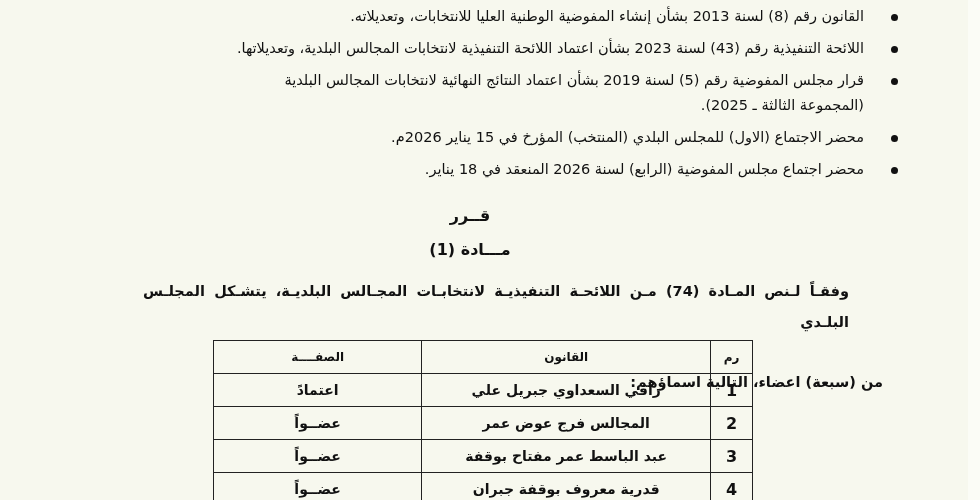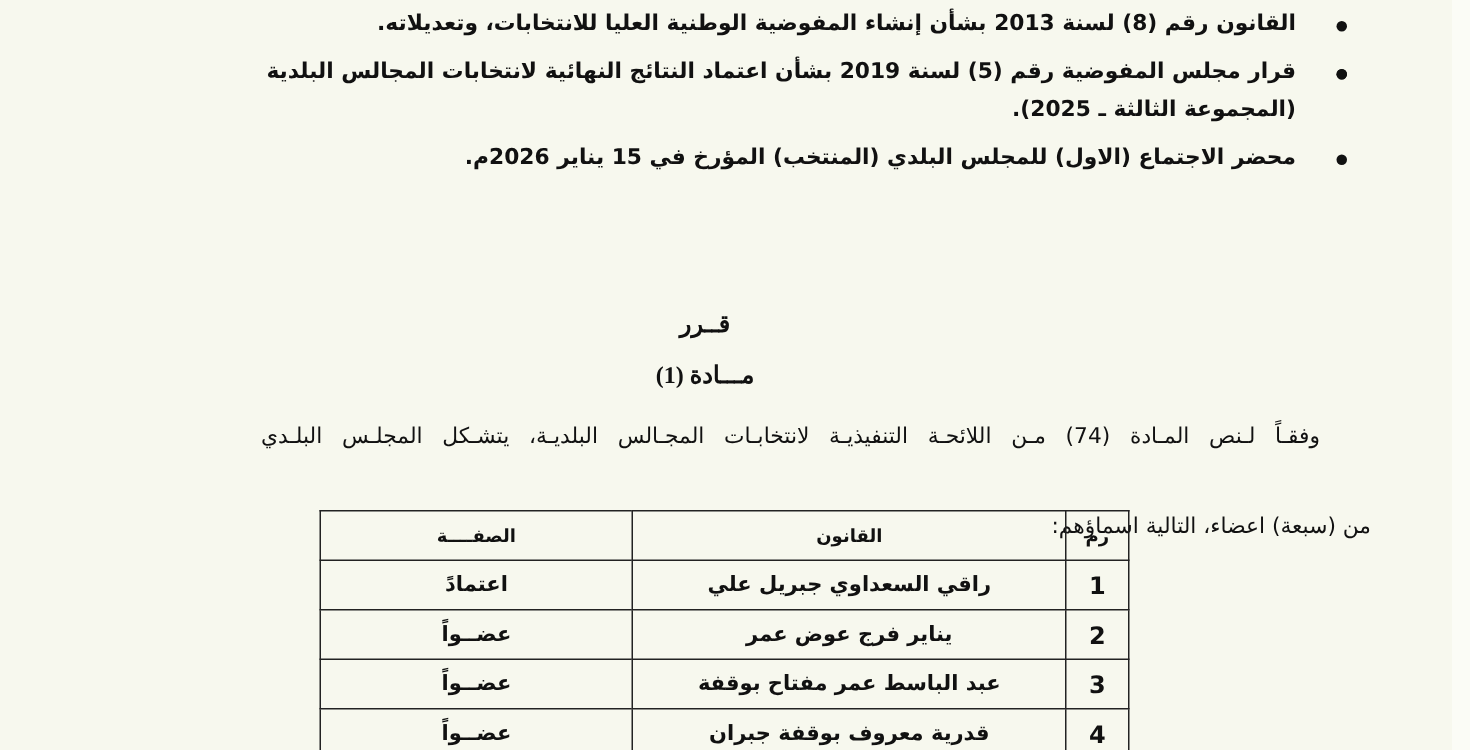--- a/index.html
+++ b/index.html
@@ -35,21 +35,21 @@
       position: absolute;
       right: 82px;
       top: 4px;
       width: 800px;
       margin: 0;
       padding: 0;
       list-style: none;
     }
     .bullet-item {
       position: relative;
-      font-weight: bold;
+      font-weight: normal;
       font-size: 14.5px;
       line-height: 25px;
       padding-right: 34px;
       margin-bottom: 7px;
       white-space: nowrap;
     }
     .bullet-item .dot {
       position: absolute;
       right: 0;
       top: 10px;
@@ -61,30 +61,29 @@
     .bullet-item .cont {
       display: block;
     }
     .heading {
       position: absolute;
       left: 0;
       width: 940px;
       text-align: center;
       font-weight: bold;
       font-size: 16px;
-      font-family: Liberation Serif, serif;
     }
     .heading-decision { top: 206px; letter-spacing: 3px; }
     .heading-article { top: 240px; }
     .paragraph {
       position: absolute;
-      right: 66px;
+      right: 97px;
       top: 276px;
       width: 740px;
-      font-weight: normal;
+      font-weight: bold;
       font-size: 14.5px;
       line-height: 31px;
       text-align: justify;
     }
     .paragraph .line1 {
       display: block;
       text-align-last: justify;
       padding-right: 34px;
     }
     .paragraph .line2 {
@@ -123,29 +122,34 @@
 
 <div class="page">
 
   <ul class="bullet-list">
     <li class="bullet-item">
       <span class="dot"></span>
       <span>القانون رقم (8) لسنة 2013 بشأن إنشاء المفوضية الوطنية العليا للانتخابات، وتعديلاته.</span>
     </li>
     <li class="bullet-item">
       <span class="dot"></span>
+      <span>اللائحة التنفيذية رقم (43) لسنة 2023 بشأن اعتماد اللائحة التنفيذية لانتخابات المجالس البلدية، وتعديلاتها.</span>
     </li>
     <li class="bullet-item">
       <span class="dot"></span>
       <span>قرار مجلس المفوضية رقم (5) لسنة 2019 بشأن اعتماد النتائج النهائية لانتخابات المجالس البلدية</span>
       <span class="cont">(المجموعة الثالثة ـ 2025).</span>
     </li>
     <li class="bullet-item">
       <span class="dot"></span>
       <span>محضر الاجتماع (الاول) للمجلس البلدي (المنتخب) المؤرخ في 15 يناير 2026م.</span>
+    </li>
+    <li class="bullet-item">
+      <span class="dot"></span>
+      <span>محضر اجتماع مجلس المفوضية (الرابع) لسنة 2026 المنعقد في 18 يناير.</span>
     </li>
   </ul>
 
   <div class="heading heading-decision">قــرر</div>
   <div class="heading heading-article">مـــادة (1)</div>
 
   <div class="paragraph">
     <span class="line1">وفقـاً لـنص المـادة (74) مـن اللائحـة التنفيذيـة لانتخابـات المجـالس البلديـة، يتشـكل المجلـس البلـدي</span>
     <span class="line2">من (سبعة) اعضاء، التالية اسماؤهم:</span>
   </div>
@@ -159,21 +163,21 @@
       </tr>
     </thead>
     <tbody>
       <tr>
         <td class="num-cell">1</td>
         <td>راقي السعداوي جبريل علي</td>
         <td>اعتمادً</td>
       </tr>
       <tr>
         <td class="num-cell">2</td>
-        <td>يناير فرج عوض عمر</td>
+        <td>المجالس فرج عوض عمر</td>
         <td>عضــواً</td>
       </tr>
       <tr>
         <td class="num-cell">3</td>
         <td>عبد الباسط عمر مفتاح بوقفة</td>
         <td>عضــواً</td>
       </tr>
       <tr>
         <td class="num-cell">4</td>
         <td>قدرية معروف بوقفة جبران</td>

